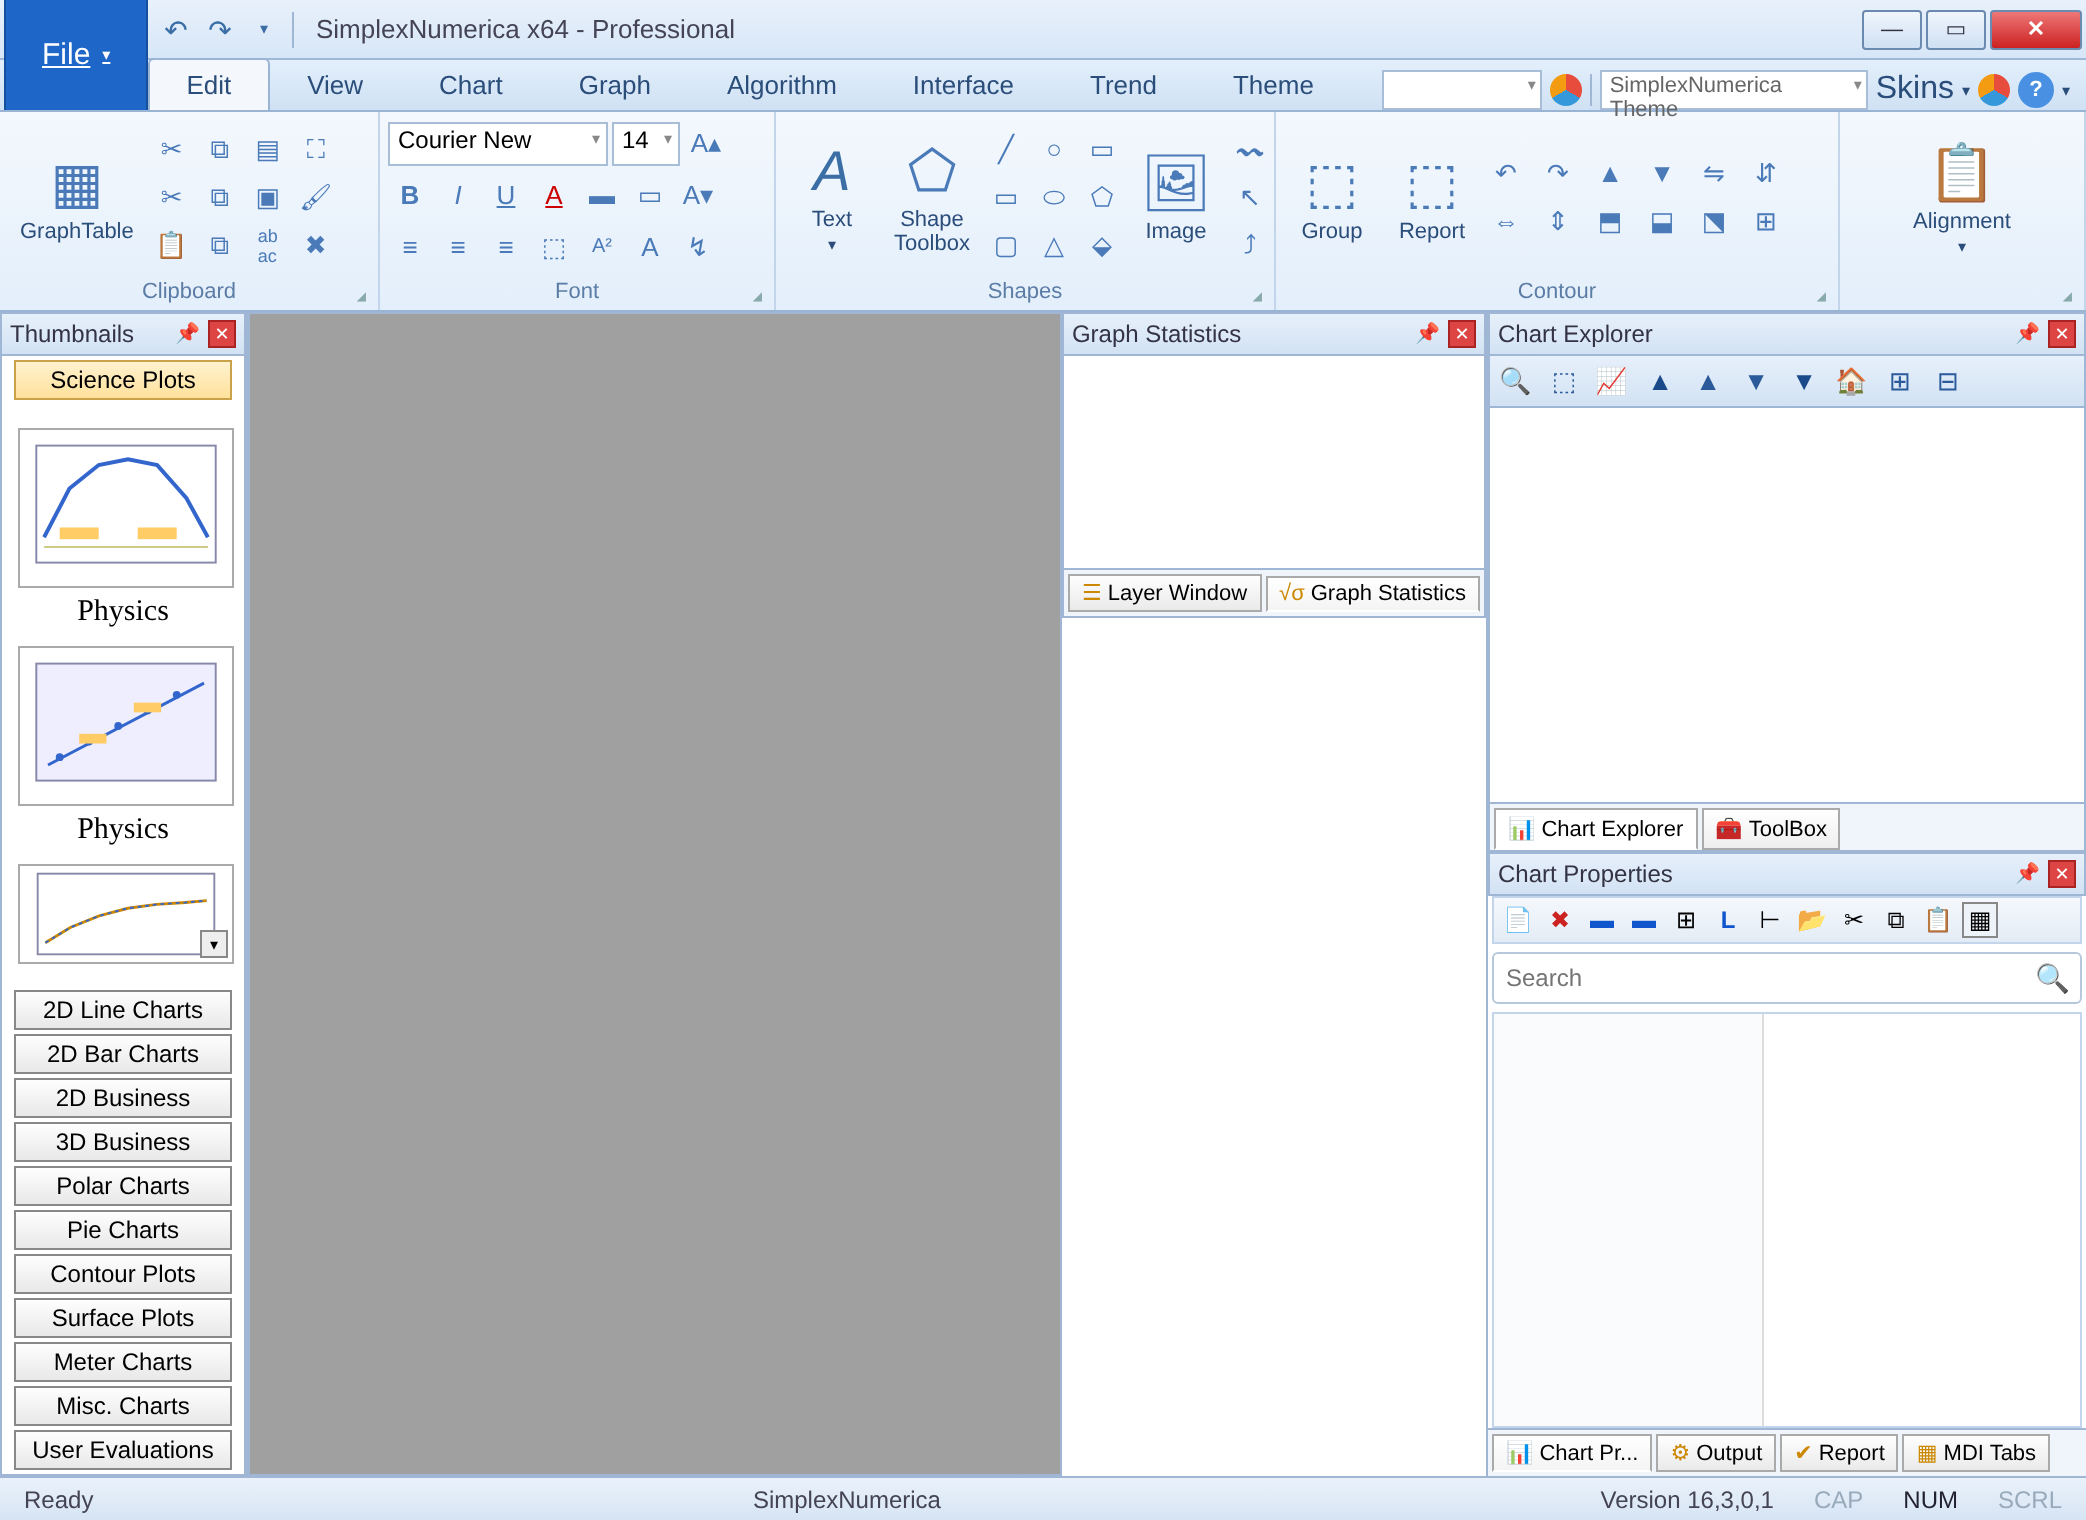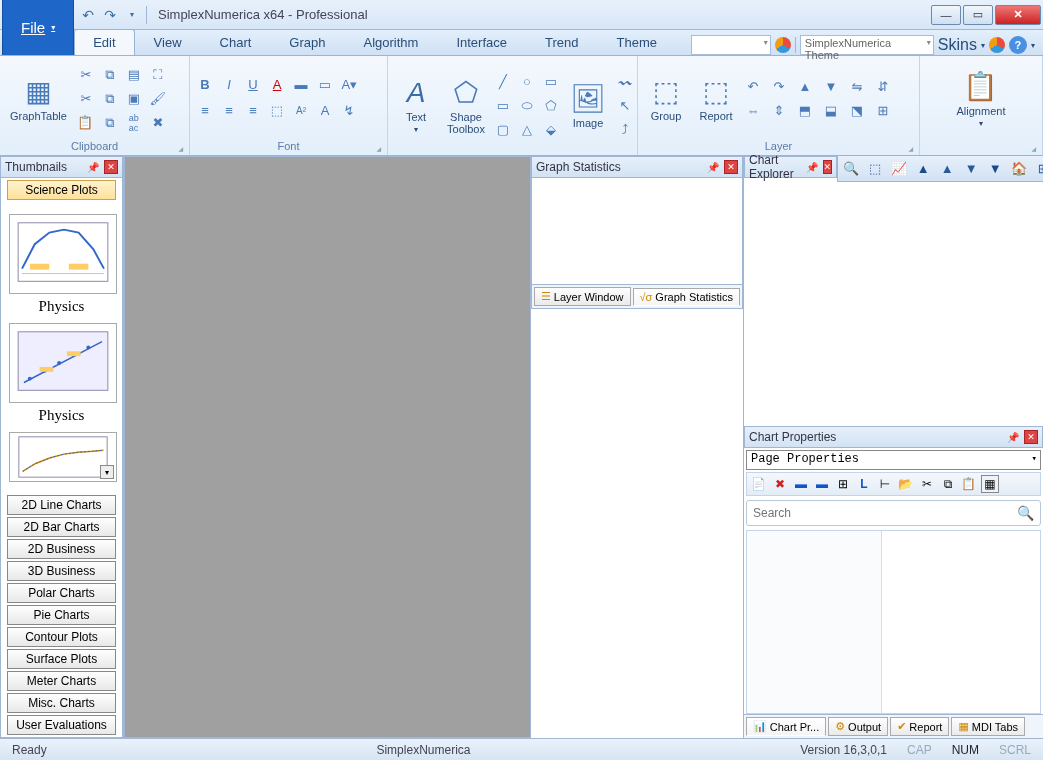--- a/index.html
+++ b/index.html
@@ -72,21 +72,21 @@
 .canvas-area{flex:1; background:#a0a0a0; border:1px solid #9fb6d4;}
 .gstats-panel{height:153px; display:flex; flex-direction:column;}
 .gstats-body{flex:1; background:#fff; border:1px solid #9fb6d4; border-top:none;}
 .bottom-tabs{height:24px; background:#f0f5fb; border:1px solid #9fb6d4; border-top:none; display:flex; align-items:center; padding:0 2px; gap:2px;}
 .btab{border:1px solid #aaa; background:linear-gradient(#fefefe,#eaeaea); padding:2px 6px; font-size:11px; display:flex; align-items:center; gap:3px; cursor:pointer;}
 .btab.active{background:linear-gradient(#fff,#f4f4f4); border-bottom-color:#fff;}
 .btab .tic{font-size:11px; color:#c80;}
 
 
 .right-col{width:300px; display:flex; flex-direction:column; border-left:1px solid #9fb6d4;}
-.explorer-panel{flex:0 0 270px; display:flex; flex-direction:row;}
+.explorer-panel{flex:0 0 270px; display:flex; flex-direction:column;text-align:right;}
 .explorer-toolbar{height:26px; background:linear-gradient(#e7f0fb,#d2e2f3); border:1px solid #9fb6d4; border-top:none; display:flex; align-items:center; padding:0 4px; gap:6px;}
 .et-ic{width:18px; height:18px; display:flex; align-items:center; justify-content:center; font-size:13px; color:#2a5a9a; cursor:pointer;}
 .explorer-body{flex:1; background:#fff; border:1px solid #9fb6d4; border-top:none;}
 .explorer-tabs{height:24px; display:flex; gap:2px; padding:2px 2px 0; background:#f0f5fb; border:1px solid #9fb6d4; border-top:none;}
 .etab{border:1px solid #aaa; background:linear-gradient(#fff,#eee); padding:2px 6px; font-size:11px; display:flex; align-items:center; gap:3px; cursor:pointer;}
 .etab.active{background:#fff; border-bottom-color:#fff;}
 
 .props-panel{flex:1; display:flex; flex-direction:column;}
 .props-drop{height:20px; border:1px solid #888; background:#fff; font-family:"Courier New",monospace; font-size:12px; padding:1px 4px; margin:2px; position:relative;}
 .props-drop::after{content:"▾"; position:absolute; right:3px; top:2px; font-size:9px;}
@@ -177,20 +177,25 @@
         <div class="smbtn">✖</div>
       </div>
     </div>
     <div class="rgroup-label">Clipboard</div>
   </div>
 
   <div class="rgroup" style="width:198px;">
     <div class="rgroup-body">
       <div class="font-col" style="width:100%;">
         <div class="font-row">
+          <div class="font-select">Courier New</div>
+          <div class="font-select size">14</div>
+          <div class="smbtn">A▴</div>
+        </div>
+        <div class="font-row">
           <div class="smbtn">
               <b>B</b>
             </div>
           <div class="smbtn">
               <i>I</i>
             </div>
           <div class="smbtn">
               <u>U</u>
             </div>
           <div class="smbtn" style="color:#c00;">
@@ -240,20 +245,21 @@
       <div class="bigbtn">
         <span class="bic">🖼</span>
         <span>Image</span>
         </div>
       <div style="display:flex;flex-direction:column;gap:2px;">
         <div class="smbtn">〰</div>
         <div class="smbtn">↖</div>
         <div class="smbtn">⤴</div>
       </div>
     </div>
+    <div class="rgroup-label">Shapes</div>
   </div>
 
   <div class="rgroup" style="width:282px;">
     <div class="rgroup-body">
       <div class="bigbtn">
         <span class="bic">⬚</span>
         <span>Group</span>
       </div>
       <div class="bigbtn">
         <span class="bic">⬚</span>
@@ -267,21 +273,21 @@
         <div class="smbtn">⇋</div>
         <div class="smbtn">⇵</div>
         <div class="smbtn">⇔</div>
         <div class="smbtn">⇕</div>
         <div class="smbtn">⬒</div>
         <div class="smbtn">⬓</div>
         <div class="smbtn">⬔</div>
         <div class="smbtn">⊞</div>
       </div>
     </div>
-    <div class="rgroup-label">Layer</div>
+    <div class="rgroup-label">Contour</div>
   </div>
 
   <div class="rgroup" style="flex:1;">
     <div class="rgroup-body" style="justify-content:center;">
       <div class="bigbtn">
         <span class="bic">📋</span>
         <span>Alignment</span>
         <span style="font-size:8px;">▾</span>
       </div>
     </div>
@@ -412,21 +418,20 @@
       </div>
     </div>
 
     <div class="props-panel">
       <div class="panel-title">
         <span>Chart Properties</span>
         <span class="spacer"></span>
         <span class="pin-ic">📌</span>
         <span class="close-ic">✕</span>
       </div>
-      <div class="props-drop">Page Properties</div>
       <div class="props-toolbar">
         <span class="pt-ic">📄</span>
         <span class="pt-ic" style="color:#c22;">✖</span>
         <span class="pt-ic" style="color:#15c;">▬</span>
         <span class="pt-ic" style="color:#15c;">▬</span>
         <span class="pt-ic">⊞</span>
         <span class="pt-ic" style="color:#15c;font-weight:bold;">L</span>
         <span class="pt-ic">⊢</span>
         <span class="pt-ic">📂</span>
         <span class="pt-ic">✂</span>

